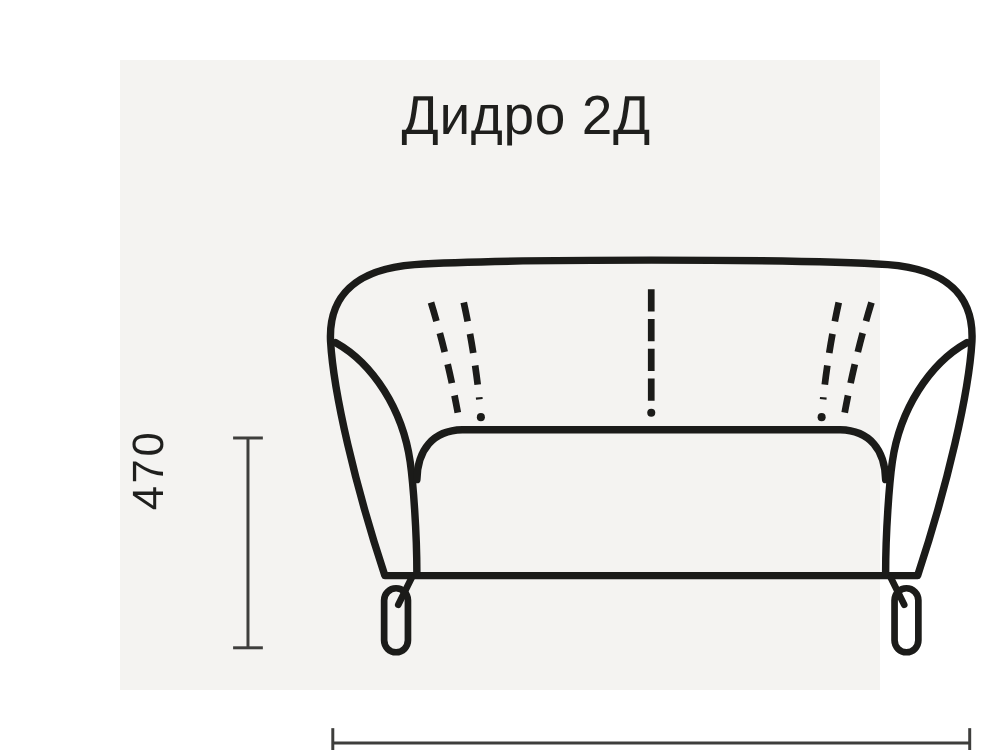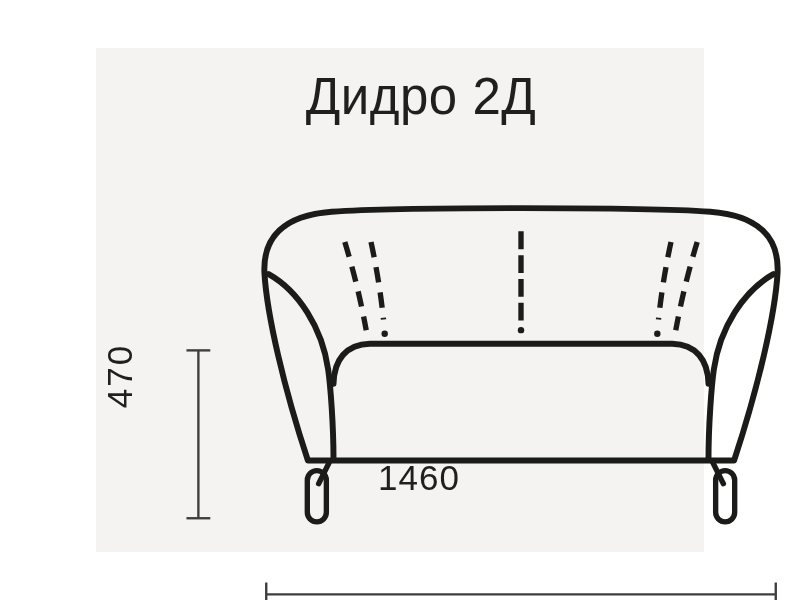--- a/index.html
+++ b/index.html
@@ -23,21 +23,21 @@
     top: 48px;
     width: 608px;
     height: 504px;
     background: var(--canvas-bg, #f4f3f1);
   }
   .title {
     position: absolute;
     left: 421px;
     top: 71px;
     transform: translateX(-50%);
-    font-size: 51px;
+    font-size: 44px;
     line-height: 1;
     letter-spacing: 0.5px;
     color: var(--text-color, #1f1f1d);
     white-space: nowrap;
   }
   .dim-label {
     position: absolute;
     font-size: 35px;
     line-height: 1;
     letter-spacing: 2px;
@@ -150,15 +150,14 @@
         <path class="dim-stroke" d="M 207 507 L 635 507"></path>
         <path class="dim-stroke" d="M 207 497 L 207 517"></path>
         <path class="dim-stroke" d="M 635 497 L 635 517"></path>
       </g>
     </svg>
 
   </div>
 
   <div class="title">Дидро 2Д</div>
   <div class="dim-label height">470</div>
-  <div class="dim-label width">1460</div>
 
 </div>
 
 </body></html>

